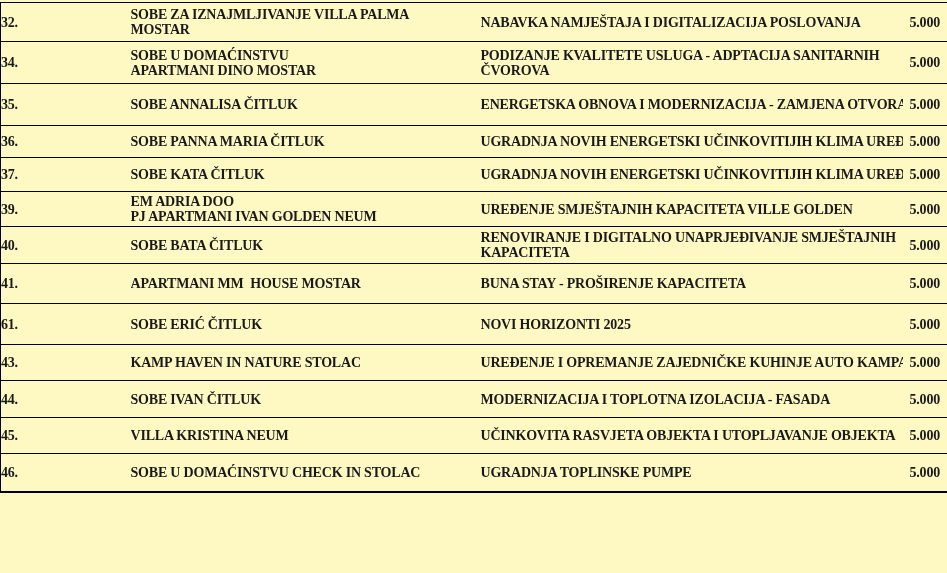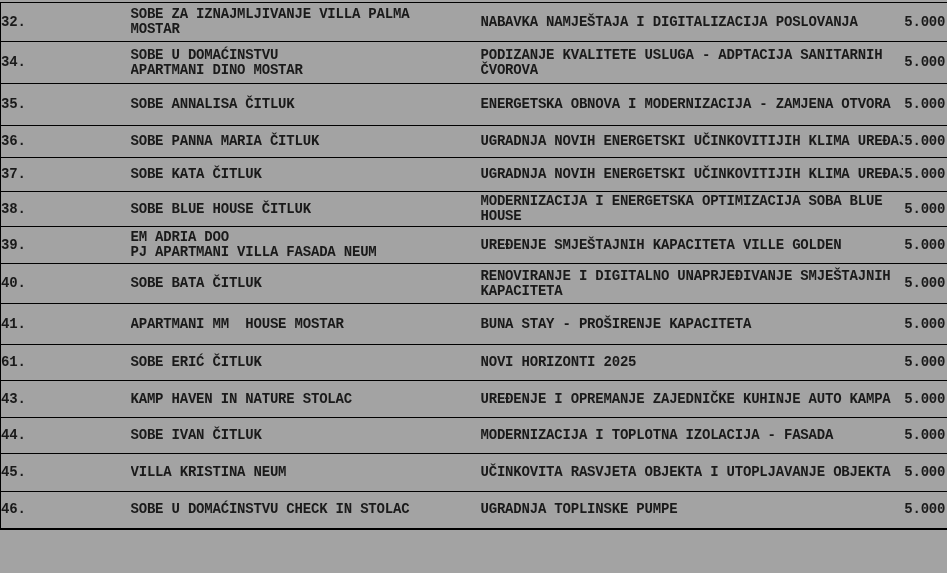--- a/index.html
+++ b/index.html
@@ -4,23 +4,23 @@
 <style>
   html, body {
     margin: 0;
     padding: 0;
     background: #ffffff;
   }
   .page {
     position: relative;
     width: 947px;
     height: 573px;
-    background: #a3a3a3;
+    background: #fef9c3;
     overflow: hidden;
-    font-family: Liberation Mono, monospace;
+    font-family: Liberation Serif, serif;
   }
   table.grant-table {
     border-collapse: collapse;
     table-layout: fixed;
     width: 947px;
     margin-top: 2px;
     border-top: 1px solid #000000;
     border-left: 1px solid #000000;
     border-right: 1px solid #000000;
     border-bottom: 2px solid #000000;
@@ -100,30 +100,23 @@
         <td class="proj">UGRADNJA NOVIH ENERGETSKI UČINKOVITIJIH KLIMA UREĐAJA</td>
         <td class="amt">5.000</td>
       </tr>
       <tr>
         <td class="num">37.</td>
         <td class="name">SOBE KATA ČITLUK</td>
         <td class="proj">UGRADNJA NOVIH ENERGETSKI UČINKOVITIJIH KLIMA UREĐAJA</td>
         <td class="amt">5.000</td>
       </tr>
       <tr>
-        <td class="num">38.</td>
-        <td class="name">SOBE BLUE HOUSE ČITLUK</td>
-        <td class="proj">MODERNIZACIJA I ENERGETSKA OPTIMIZACIJA SOBA BLUE
-HOUSE</td>
-        <td class="amt">5.000</td>
-      </tr>
-      <tr>
         <td class="num">39.</td>
         <td class="name">EM ADRIA DOO
-PJ APARTMANI VILLA FASADA NEUM</td>
+PJ APARTMANI IVAN GOLDEN NEUM</td>
         <td class="proj">UREĐENJE SMJEŠTAJNIH KAPACITETA VILLE GOLDEN</td>
         <td class="amt">5.000</td>
       </tr>
       <tr>
         <td class="num">40.</td>
         <td class="name">SOBE BATA ČITLUK</td>
         <td class="proj">RENOVIRANJE I DIGITALNO UNAPRJEĐIVANJE SMJEŠTAJNIH
 KAPACITETA</td>
         <td class="amt">5.000</td>
       </tr>

